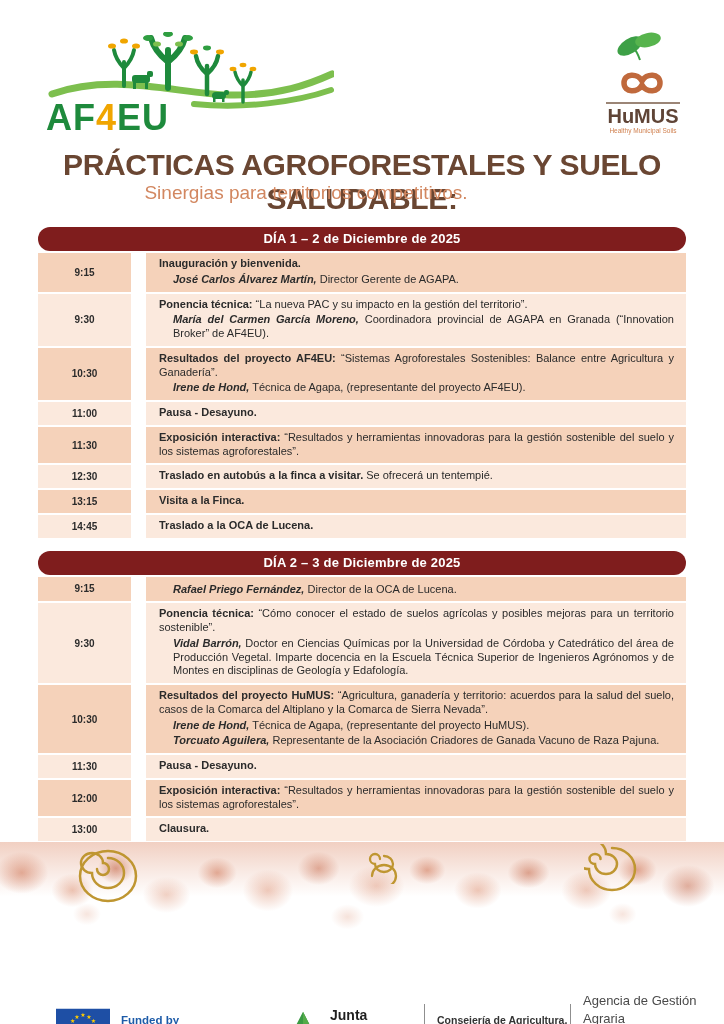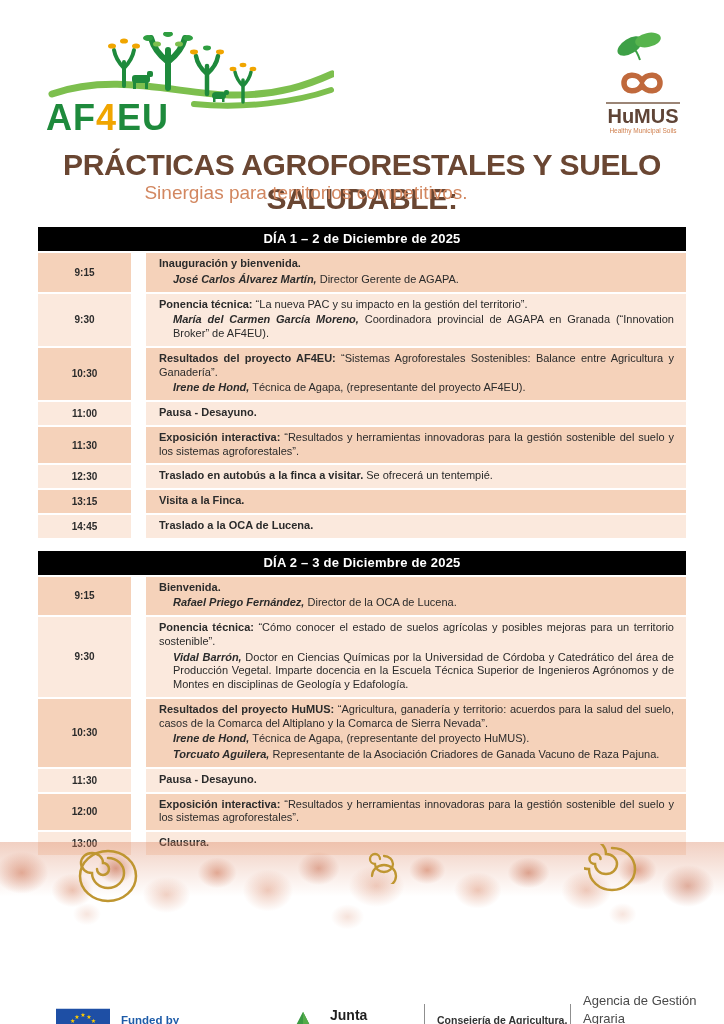--- a/index.html
+++ b/index.html
@@ -22,23 +22,23 @@
   }
   .sub-title {
     position:absolute; top:182px; left:0; width:612px;
     text-align:center; color:#d28760; font-size:19px; font-weight:400;
   }
 
   
   .agenda-wrap { position:absolute; top:227px; left:38px; width:648px; }
   .day { margin-bottom:13px; }
   .day-header {
-    background:#000000; color:#ffffff; text-align:center;
+    background:#7f1d1d; color:#ffffff; text-align:center;
     font-size:13px; font-weight:bold; padding:4px 0 5px 0;
-    letter-spacing:0.2px; margin-bottom:2px;
+    letter-spacing:0.2px; margin-bottom:2px;border-radius:12px;
   }
   .row { display:flex; gap:15px; margin-bottom:2px; }
   .time-cell {
     flex:0 0 93px; display:flex; align-items:center; justify-content:center;
     font-size:10px; font-weight:bold; color:#2b2b2b;
   }
   .content-cell {
     flex:1; padding:4px 12px 5px 13px;
     font-size:11px; color:#2b2b2b; line-height:1.25;
   }
@@ -214,21 +214,20 @@
             </div>
           </div>
         </div>
     </section>
     <section class="day">
       <div class="day-header">DÍA 2 – 3 de Diciembre de 2025</div>
       <div class="day-rows">
           <div class="row shade-a">
             <div class="time-cell">9:15</div>
             <div class="content-cell">
-              <p class="item-title"><b>Bienvenida.</b></p>
               <p class="speaker"><span class="sp-name">Rafael Priego Fernández,</span><span> Director de la OCA de Lucena.</span></p>
             </div>
           </div>
           <div class="row shade-b">
             <div class="time-cell">9:30</div>
             <div class="content-cell">
               <p class="item-title"><b>Ponencia técnica:</b><span> “Cómo conocer el estado de suelos agrícolas y posibles mejoras para un territorio sostenible”.</span></p>
               <p class="speaker"><span class="sp-name">Vidal Barrón,</span><span> Doctor en Ciencias Químicas por la Universidad de Córdoba y Catedrático del área de Producción Vegetal. Imparte docencia en la Escuela Técnica Superior de Ingenieros Agrónomos y de Montes en disciplinas de Geología y Edafología.</span></p>
             </div>
           </div>

